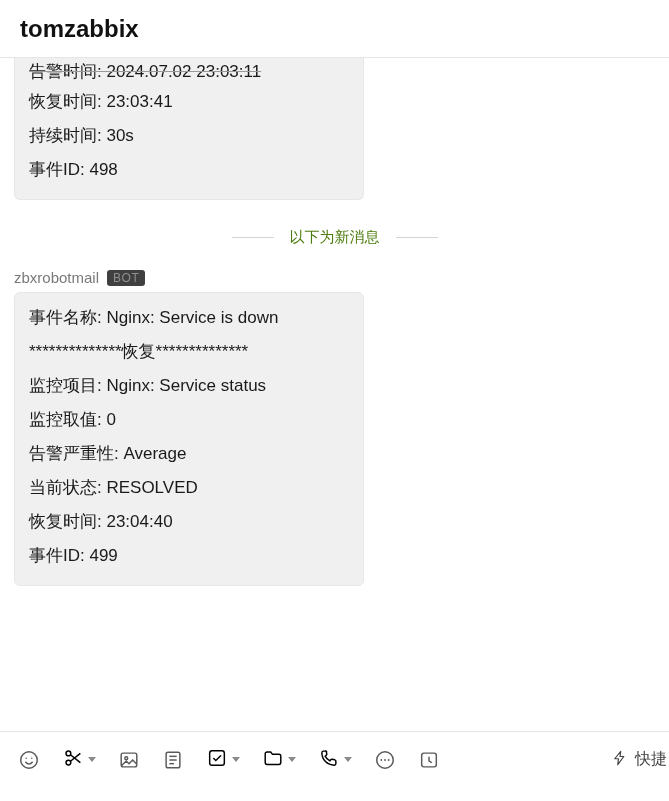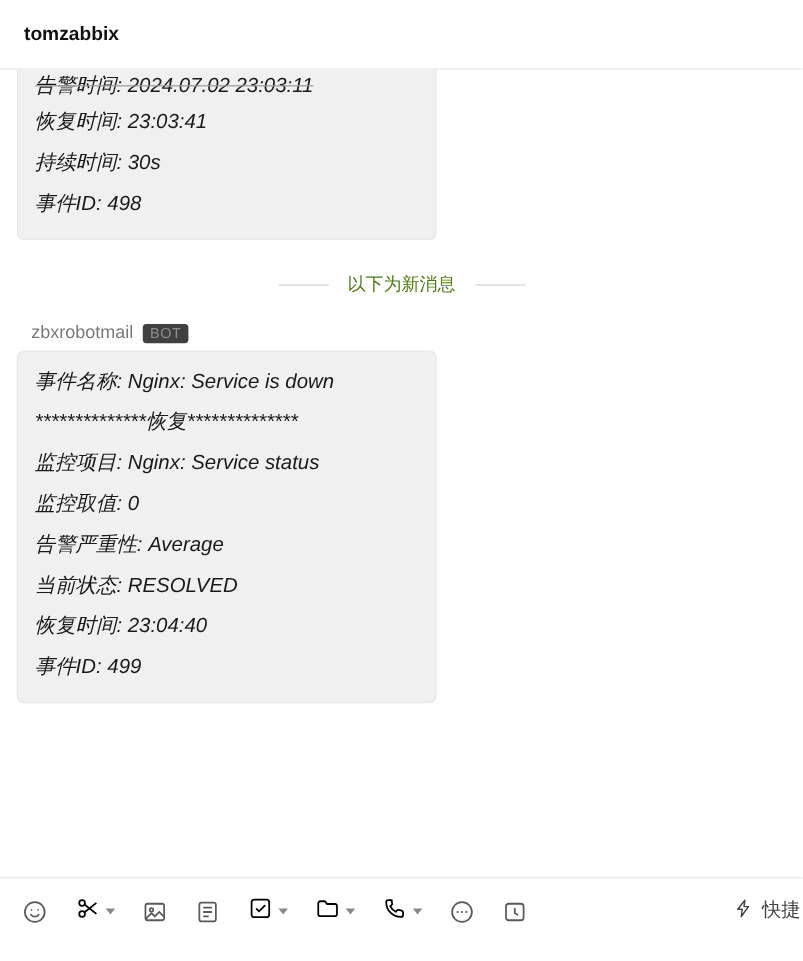--- a/index.html
+++ b/index.html
@@ -5,41 +5,40 @@
   * { box-sizing: border-box; margin: 0; padding: 0; }
   html, body { width: 669px; height: 801px; overflow: hidden; font-family: "Microsoft YaHei", "PingFang SC", Arial, sans-serif; background: #fff; }
   .header {
     height: 58px;
     border-bottom: 1px solid #e6e6e6;
     display: flex;
     align-items: center;
     padding-left: 20px;
   }
   .header-title {
-    font-size: 16px;
+    font-size: 24px;
     font-weight: 700;
     color: #111;
   }
   .chat-area {
     height: 673px;
     padding: 0 14px 10px 14px;
     overflow: hidden;
     position: relative;
   }
   .msg-bubble {
     background: #f0f0f0;
     border: 1px solid #e7e7e7;
     border-radius: 6px;
     padding: 8px 30px 12px 14px;
     max-width: 350px;
     font-size: 17px;
     line-height: 2.0;
     color: #1a1a1a;
     margin-bottom: 8px;
-    font-style: italic;
   }
   .msg-bubble.top-cut {
     border-top: none;
     border-top-left-radius: 0;
     border-top-right-radius: 0;
     margin-top: 0;
     padding-top: 0;
   }
   .cut-line {
     color: #1a1a1a;
@@ -68,21 +67,20 @@
   }
   .sender {
     display: flex;
     align-items: center;
     gap: 8px;
     margin-bottom: 6px;
   }
   .sender-name {
     font-size: 15px;
     color: #7a7a7a;
-    margin-left: 12px;
   }
   .bot-badge {
     background: #404040;
     color: #8f8f8f;
     font-size: 12px;
     padding: 1px 6px;
     border-radius: 3px;
     letter-spacing: 0.5px;
   }
   .toolbar {

